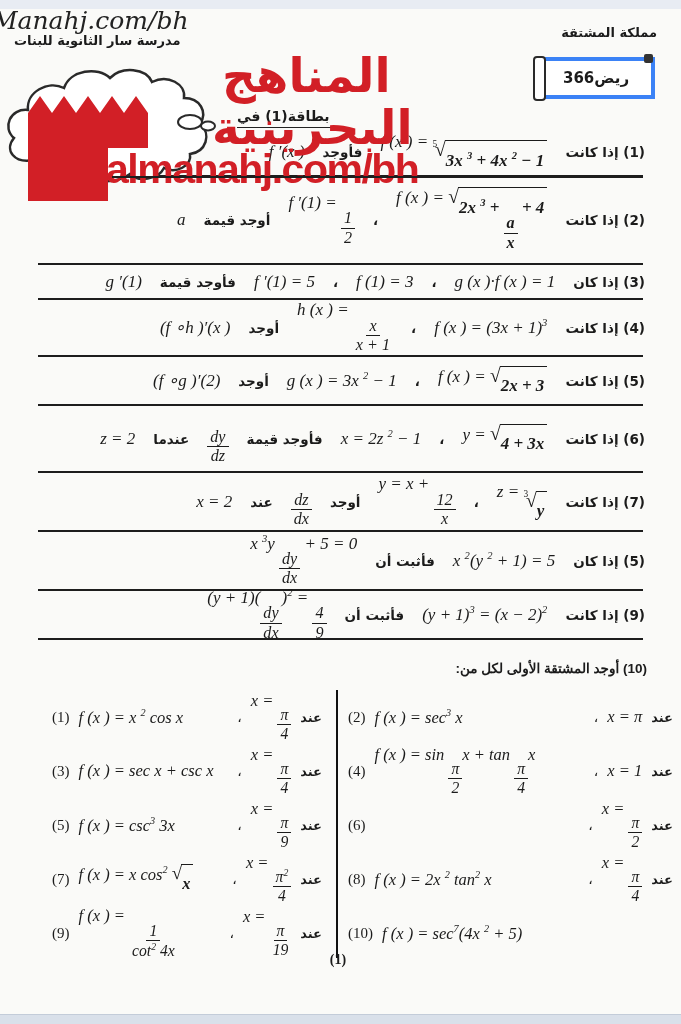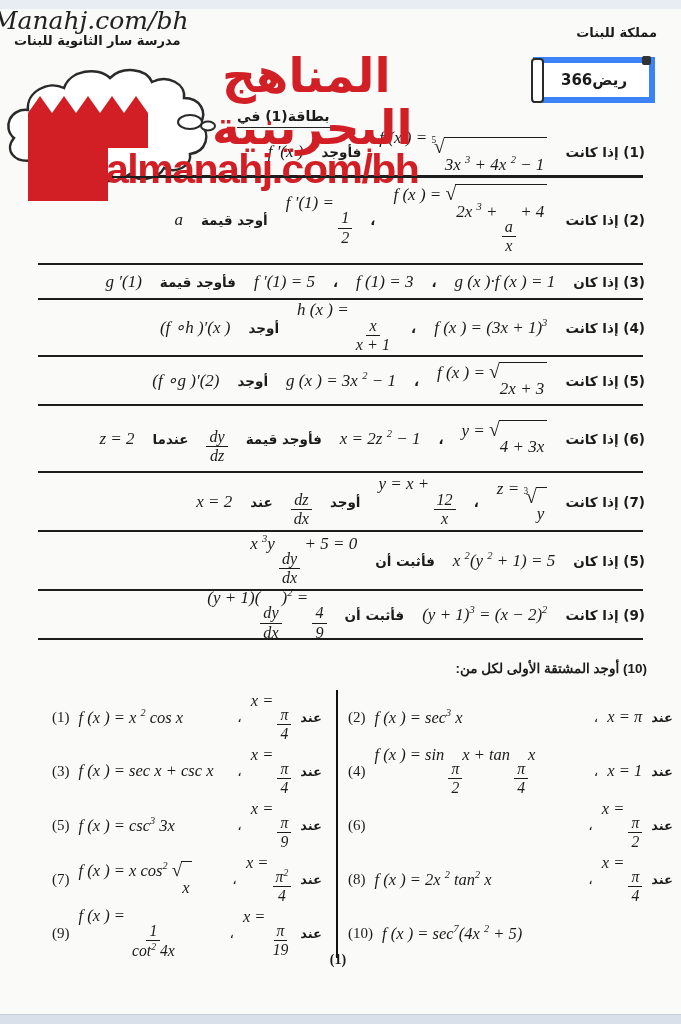--- a/index.html
+++ b/index.html
@@ -10,21 +10,21 @@
 
   .site-cursive{position:absolute;top:6px;left:-8px;font-family:"DejaVu Serif",serif;
                 font-style:italic;font-size:25px;color:#222;letter-spacing:0;}
   .hdr-school{position:absolute;top:33px;left:14px;font-family:"DejaVu Sans",sans-serif;
               font-size:13px;font-weight:600;direction:rtl;}
   .hdr-ministry{position:absolute;top:25px;left:0;right:0;text-align:center;
                 font-family:"DejaVu Sans",sans-serif;font-size:13px;font-weight:600;direction:rtl;}
   .hdr-kingdom{position:absolute;top:25px;right:24px;font-family:"DejaVu Sans",sans-serif;
                font-size:13px;font-weight:600;direction:rtl;}
 
-  .course-box{position:absolute;top:57px;right:26px;width:110px;height:34px;border:6px solid #3b82f6;
+  .course-box{position:absolute;top:57px;right:26px;width:110px;height:34px;border:4px solid #3b82f6;
               background:#fff;display:flex;align-items:center;justify-content:center;direction:rtl;
               font-family:"DejaVu Sans",sans-serif;font-size:15px;font-weight:600;}
   .course-box::before{content:"";position:absolute;left:-8px;top:-5px;bottom:-6px;width:9px;
               border:2px solid #2a2a2a;border-radius:4px;background:#fff;}
   .course-box::after{content:"";position:absolute;right:-2px;top:-7px;width:9px;height:9px;
               background:#333;border-radius:2px;}
 
   .card-title{position:absolute;top:72px;left:237px;min-width:104px;direction:rtl;text-align:left;
               font-family:"DejaVu Sans",sans-serif;font-size:14px;font-weight:600;
               border-bottom:1.6px solid #222;padding-bottom:3px;margin-top:36px;}
@@ -58,41 +58,41 @@
   
   sup{font-size:0.62em;}
   .frac{display:inline-flex;flex-direction:column;align-items:center;vertical-align:-0.95em;
         line-height:1.15;font-size:0.95em;}
   .frac .fn{border-bottom:1.4px solid #1b1b1b;padding:0 3px;}
   .frac .fd{padding:0 3px;}
   .root{display:inline-flex;align-items:flex-start;}
   .root .ri{font-size:0.55em;font-style:normal;margin-right:-2px;margin-top:-0.15em;}
   .root .ri:empty{display:none;}
   .root .rs{font-style:normal;font-size:1.15em;line-height:1;}
-  .root .rb{border-top:1.5px solid #1b1b1b;padding:16px 3px 0 1px;margin-left:-1px;}
+  .root .rb{border-top:1.5px solid #1b1b1b;padding:9px 3px 0 1px;margin-left:-1px;font-weight:bold;}
 
   
   .logo{position:absolute;top:60px;left:0;width:218px;height:150px;}
   .wm1{position:absolute;top:48px;left:222px;font-family:"DejaVu Sans",sans-serif;
        font-weight:bold;font-size:47px;color:var(--red,#d21f26);letter-spacing:-1px;direction:rtl;}
   .wm2{position:absolute;top:100px;left:212px;font-family:"DejaVu Sans",sans-serif;
        font-weight:bold;font-size:47px;color:var(--red,#d21f26);letter-spacing:-1px;direction:rtl;}
   .wm-banner{position:absolute;top:146px;left:106px;font-family:Liberation Sans, sans-serif;
        font-weight:bold;font-size:41px;color:var(--red,#d21f26);letter-spacing:-1.5px;}
   .banner-line{position:absolute;top:176px;left:112px;right:38px;border-top:2.6px solid #1d1d1d;}
 </style>
 </head>
 <body>
 
 <div class="page">
   <div class="topbar"></div>
 
   <div class="site-cursive">Manahj.com/bh</div>
   <div class="hdr-school">مدرسة سار الثانوية للبنات</div>
-  <div class="hdr-kingdom">مملكة للبنات</div>
+  <div class="hdr-kingdom">مملكة المشتقة</div>
 
   <div class="course-box">
     <span>ريض366</span>
   </div>
 
   <div class="card-title">بطاقة(1) في</div>
 
   <div class="problems">
       <div class="prob-row r1">
         <span class="plabel">(1) إذا كانت</span>

